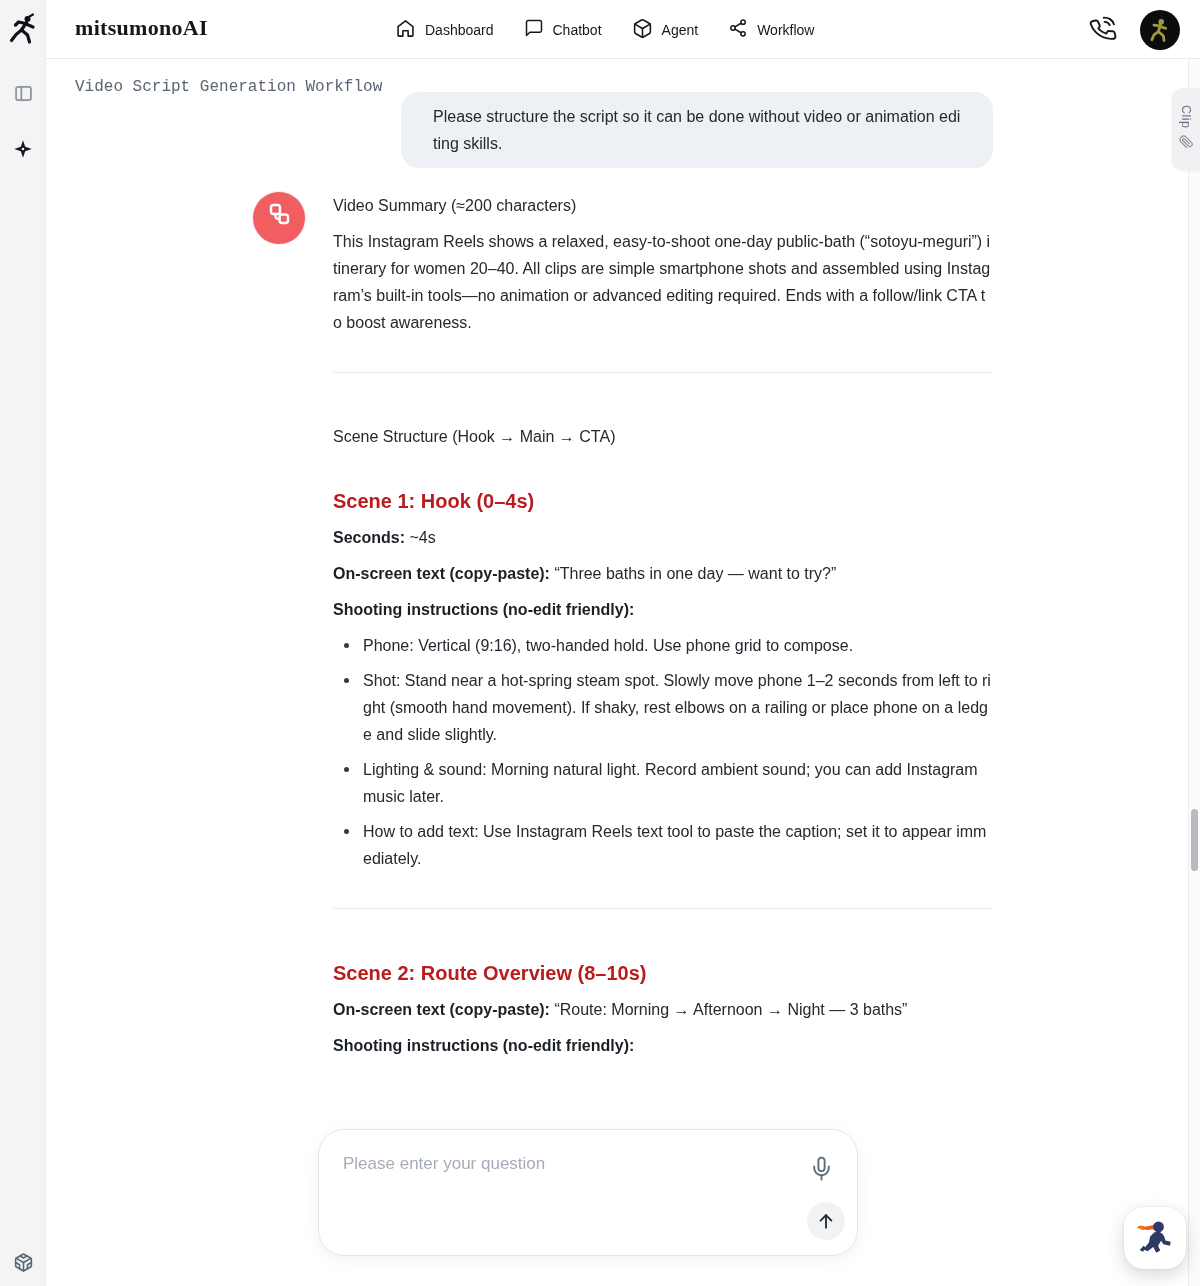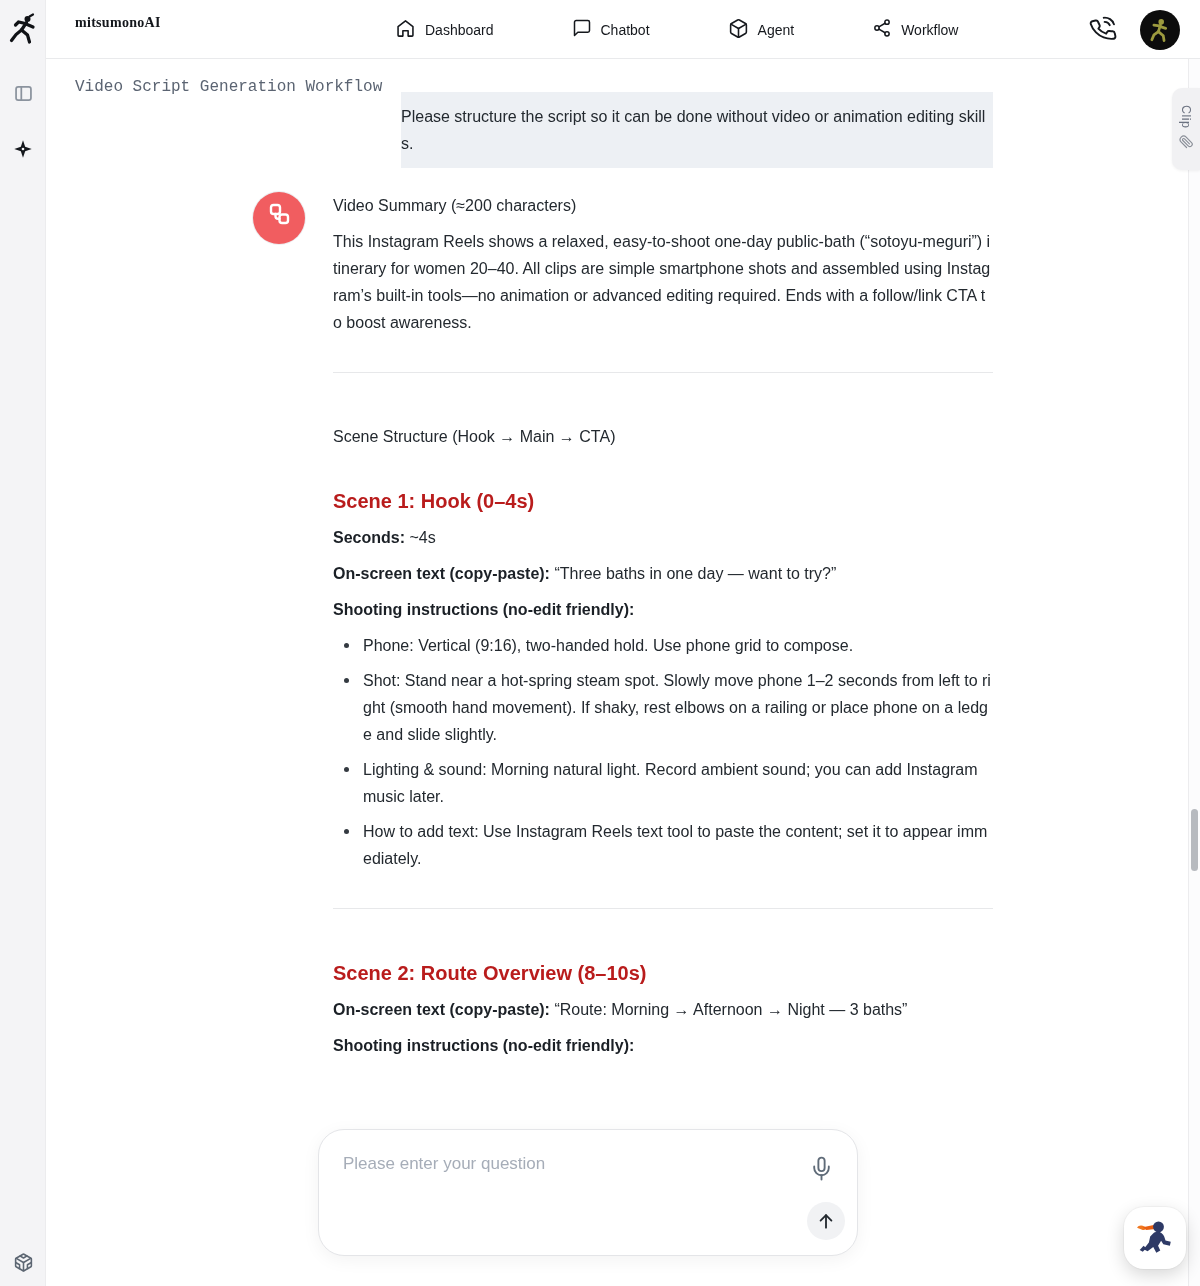--- a/index.html
+++ b/index.html
@@ -10,37 +10,37 @@
   
   .rail { position:absolute; left:0; top:0; width:46px; height:1286px; background:#f4f4f6; border-right:1px solid #ececee; z-index:7; }
   .rail .logo { position:absolute; left:7px; top:12px; width:32px; height:36px; }
   .rail .rail-btn { position:absolute; left:11px; width:24px; height:24px; display:flex; align-items:center; justify-content:center; cursor:pointer; }
   .rail-btn.toggle { top:81px; color:#8b939e; }
   .rail-btn.spark  { top:137px; color:#15181d; }
   .rail-btn.cube   { top:1250px; color:#5c6672; }
 
   
   .header { position:absolute; left:46px; top:0; right:0; height:59px; background:#fff; border-bottom:1px solid #e9eaec; z-index:6; }
-  .brand { position:absolute; left:29px; top:15px; font-family:"Liberation Serif", serif; font-size:14px; font-weight:600; letter-spacing:.3px; color:#14171c; }
-  .nav { position:absolute; left:349px; top:0; height:59px; display:flex; align-items:center; gap:78px; }
+  .brand { position:absolute; left:29px; top:15px; font-family:"Liberation Serif", serif; font-size:22px; font-weight:600; letter-spacing:.3px; color:#14171c; }
+  .nav { position:absolute; left:349px; top:0; height:59px; display:flex; align-items:center; gap:30px; }
   .nav-item { display:flex; align-items:center; gap:9px; font-size:14px; color:#15181d; cursor:pointer; }
   .nav-item svg { color:#15181d; }
   .hdr-right { position:absolute; right:20px; top:0; height:59px; display:flex; align-items:center; gap:24px; }
   .phone-btn { width:26px; height:26px; color:#15181d; cursor:pointer; }
   .avatar { width:40px; height:40px; border-radius:50%; background:#0c0c0c; display:flex; align-items:center; justify-content:center; overflow:hidden; cursor:pointer; }
 
   
   .main { position:absolute; left:46px; top:59px; right:0; bottom:0; background:#fff; overflow:hidden; }
   .page-title { position:absolute; left:29px; top:19px; font-size:16px; color:#5b6472;font-family:Liberation Mono, monospace; }
 
   .thread { position:absolute; left:207px; top:0; width:740px; z-index:1; font-size:16px; line-height:27px; color:#23292f; }
   .thread, .bubble { word-break: break-all; }
 
   .row-user { display:flex; justify-content:flex-end; margin-top:33px; }
-  .bubble { max-width:592px; background:#edf0f4; border-radius:0; padding:11px 0; }
+  .bubble { max-width:592px; background:#edf0f4; border-radius:18px; padding:11px 32px; }
 
   .row-assistant { display:flex; margin-top:24px; }
   .avatar-col { flex:0 0 80px; }
   .ai-avatar { width:52px; height:52px; border-radius:50%; background:#f15d60; box-shadow:0 0 0 1px #eceef0; display:flex; align-items:center; justify-content:center; }
   .msg { flex:1; min-width:0; padding-bottom:260px; }
   .msg p { margin:9px 0; }
   .msg p:first-child { margin-top:0; }
   .msg h3 { font-size:20px; line-height:28px; font-weight:700; color:#b91c1c; margin:37px 0 9px; }
   .msg hr { border:0; border-top:1px solid #e7e8ea; margin:36px 0 50px; }
   .msg ul { list-style:none; margin:9px 0; padding-left:30px; }
@@ -199,21 +199,21 @@
           <p>Scene Structure (Hook → Main → CTA)</p>
 
           <h3>Scene 1: Hook (0–4s)</h3>
           <p><strong>Seconds:</strong> <span>~4s</span></p>
           <p><strong>On-screen text (copy-paste):</strong> <span>“Three baths in one day — want to try?”</span></p>
           <p><strong>Shooting instructions (no-edit friendly):</strong></p>
           <ul>
             <li>Phone: Vertical (9:16), two-handed hold. Use phone grid to compose.</li>
             <li>Shot: Stand near a hot-spring steam spot. Slowly move phone 1–2 seconds from left to right (smooth hand movement). If shaky, rest elbows on a railing or place phone on a ledge and slide slightly.</li>
             <li>Lighting &amp; sound: Morning natural light. Record ambient sound; you can add Instagram music later.</li>
-            <li>How to add text: Use Instagram Reels text tool to paste the content; set it to appear immediately.</li>
+            <li>How to add text: Use Instagram Reels text tool to paste the caption; set it to appear immediately.</li>
           </ul>
           <hr>
 
           <h3>Scene 2: Route Overview (8–10s)</h3>
           <p><strong>On-screen text (copy-paste):</strong> <span>“Route: Morning → Afternoon → Night — 3 baths”</span></p>
           <p><strong>Shooting instructions (no-edit friendly):</strong></p>
         </div>
       </div>
     </div>
 

